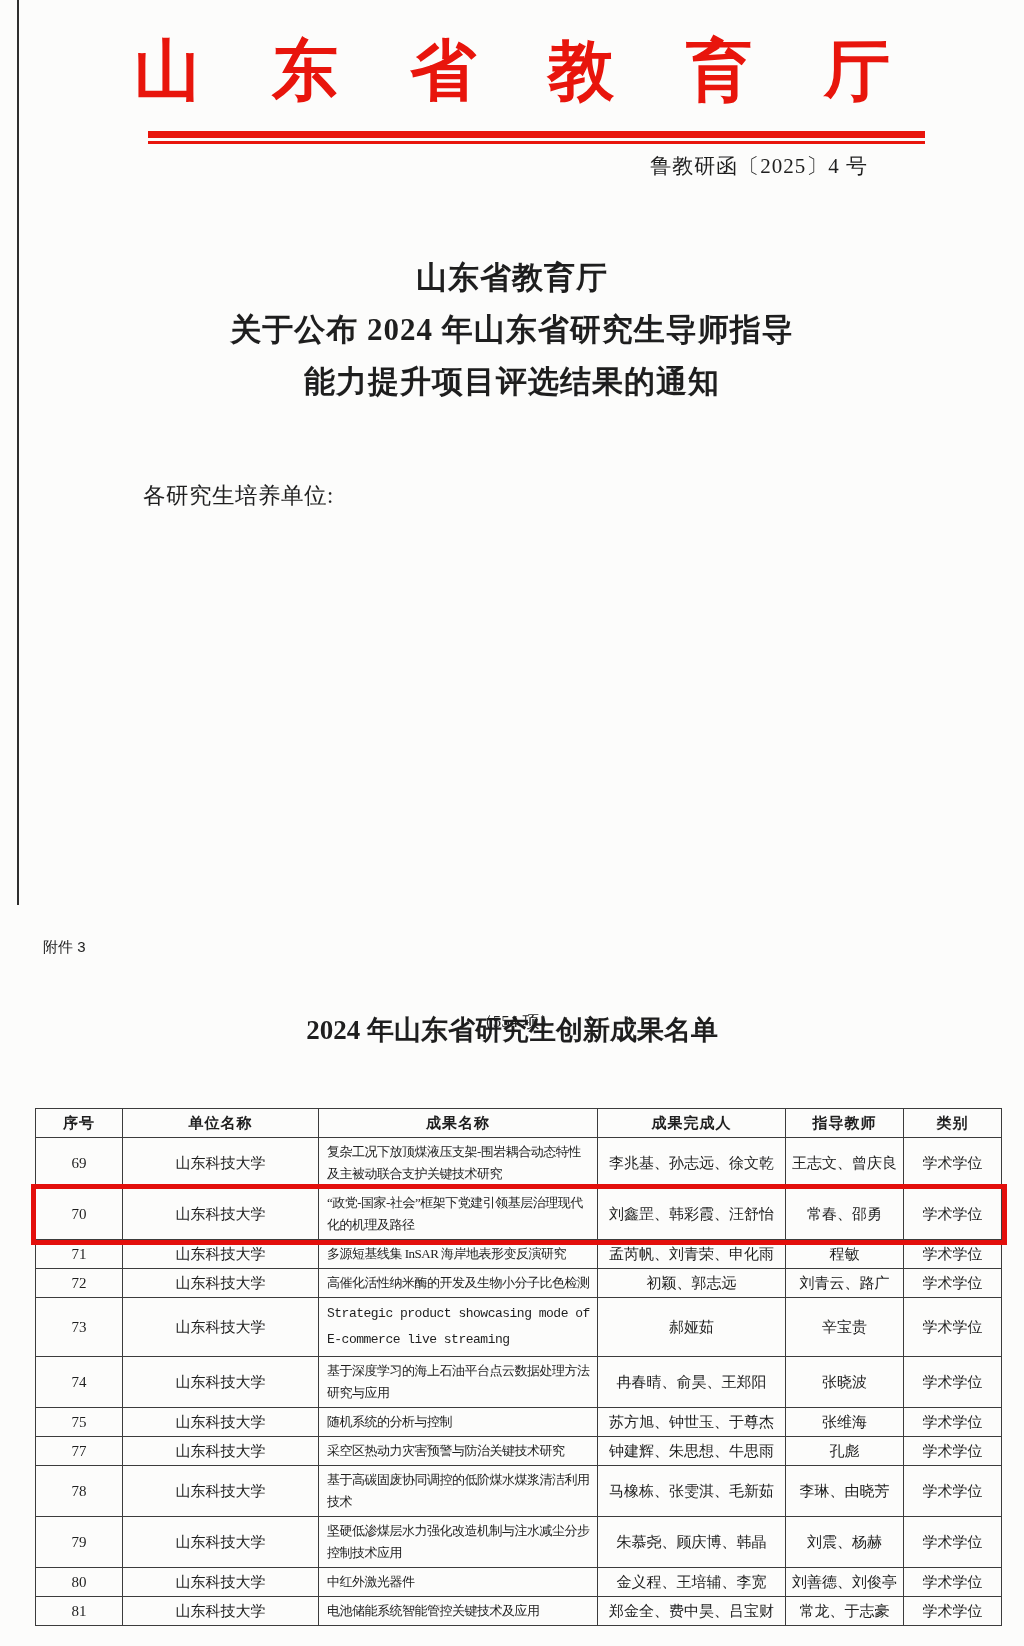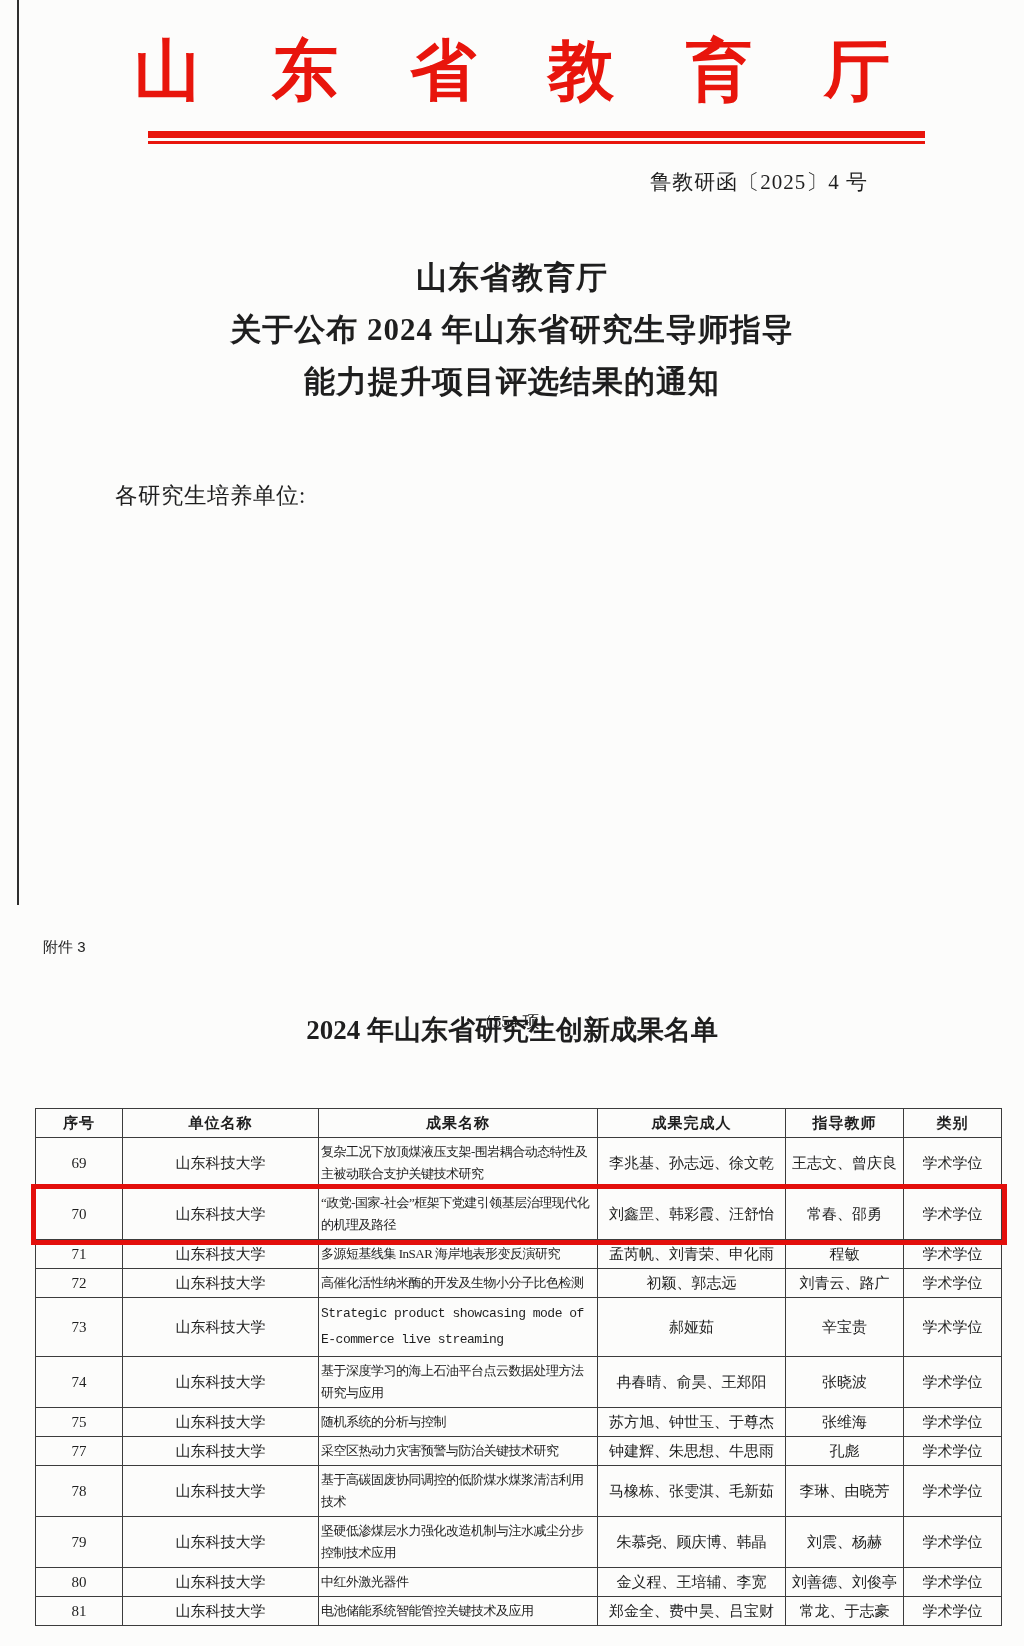--- a/index.html
+++ b/index.html
@@ -32,41 +32,41 @@
     line-height:1.25;
     font-family:"Liberation Serif","DejaVu Serif",serif;
     white-space:nowrap;
   }
   .red-rule{
     position:absolute;top:131px;left:148px;width:777px;height:13px;
     border-top:7px solid var(--red);
     border-bottom:3px solid var(--red);
   }
   .doc-number{
-    position:absolute;top:168px;left:0;right:156px;
+    position:absolute;top:152px;left:0;right:156px;
     text-align:right;
     font-size:21px;
     letter-spacing:1px;
   }
   
   .notice-title{
     position:absolute;top:252px;left:0;right:0;
     text-align:center;
     font-weight:bold;
     font-size:31px;
     line-height:52px;
     letter-spacing:1px;
   }
   
   .notice-body{
     position:absolute;top:476px;left:115px;width:764px;
     font-size:22.5px;
     letter-spacing:0.5px;
   }
-  .salutation{line-height:40px;}
+  .salutation{line-height:40px;margin-left:28px;}
   .paragraph{
     margin-top:7px;
     text-indent:2em;
     line-height:47.5px;
     text-align:justify;
   }
   
   .attachment-label{
     position:absolute;top:938px;left:43px;
     font-family:"Liberation Sans","DejaVu Sans",sans-serif;
@@ -108,21 +108,21 @@
     font-weight:bold;
     font-size:15px;
     height:29px;
     letter-spacing:1px;
   }
   table.results td{height:29px;}
   table.results td.cell-achievement{
     text-align:left;
     font-size:13px;
     letter-spacing:-0.5px;
-    padding-left:2px;
+    padding-left:8px;
   }
   table.results td.cell-achievement.latin{
     font-family:"Liberation Mono","DejaVu Sans Mono",monospace;
     font-size:13px;
     line-height:26px;
   }
   tr.highlighted{
     outline:5px solid #e30f0c;
   }
 </style>

